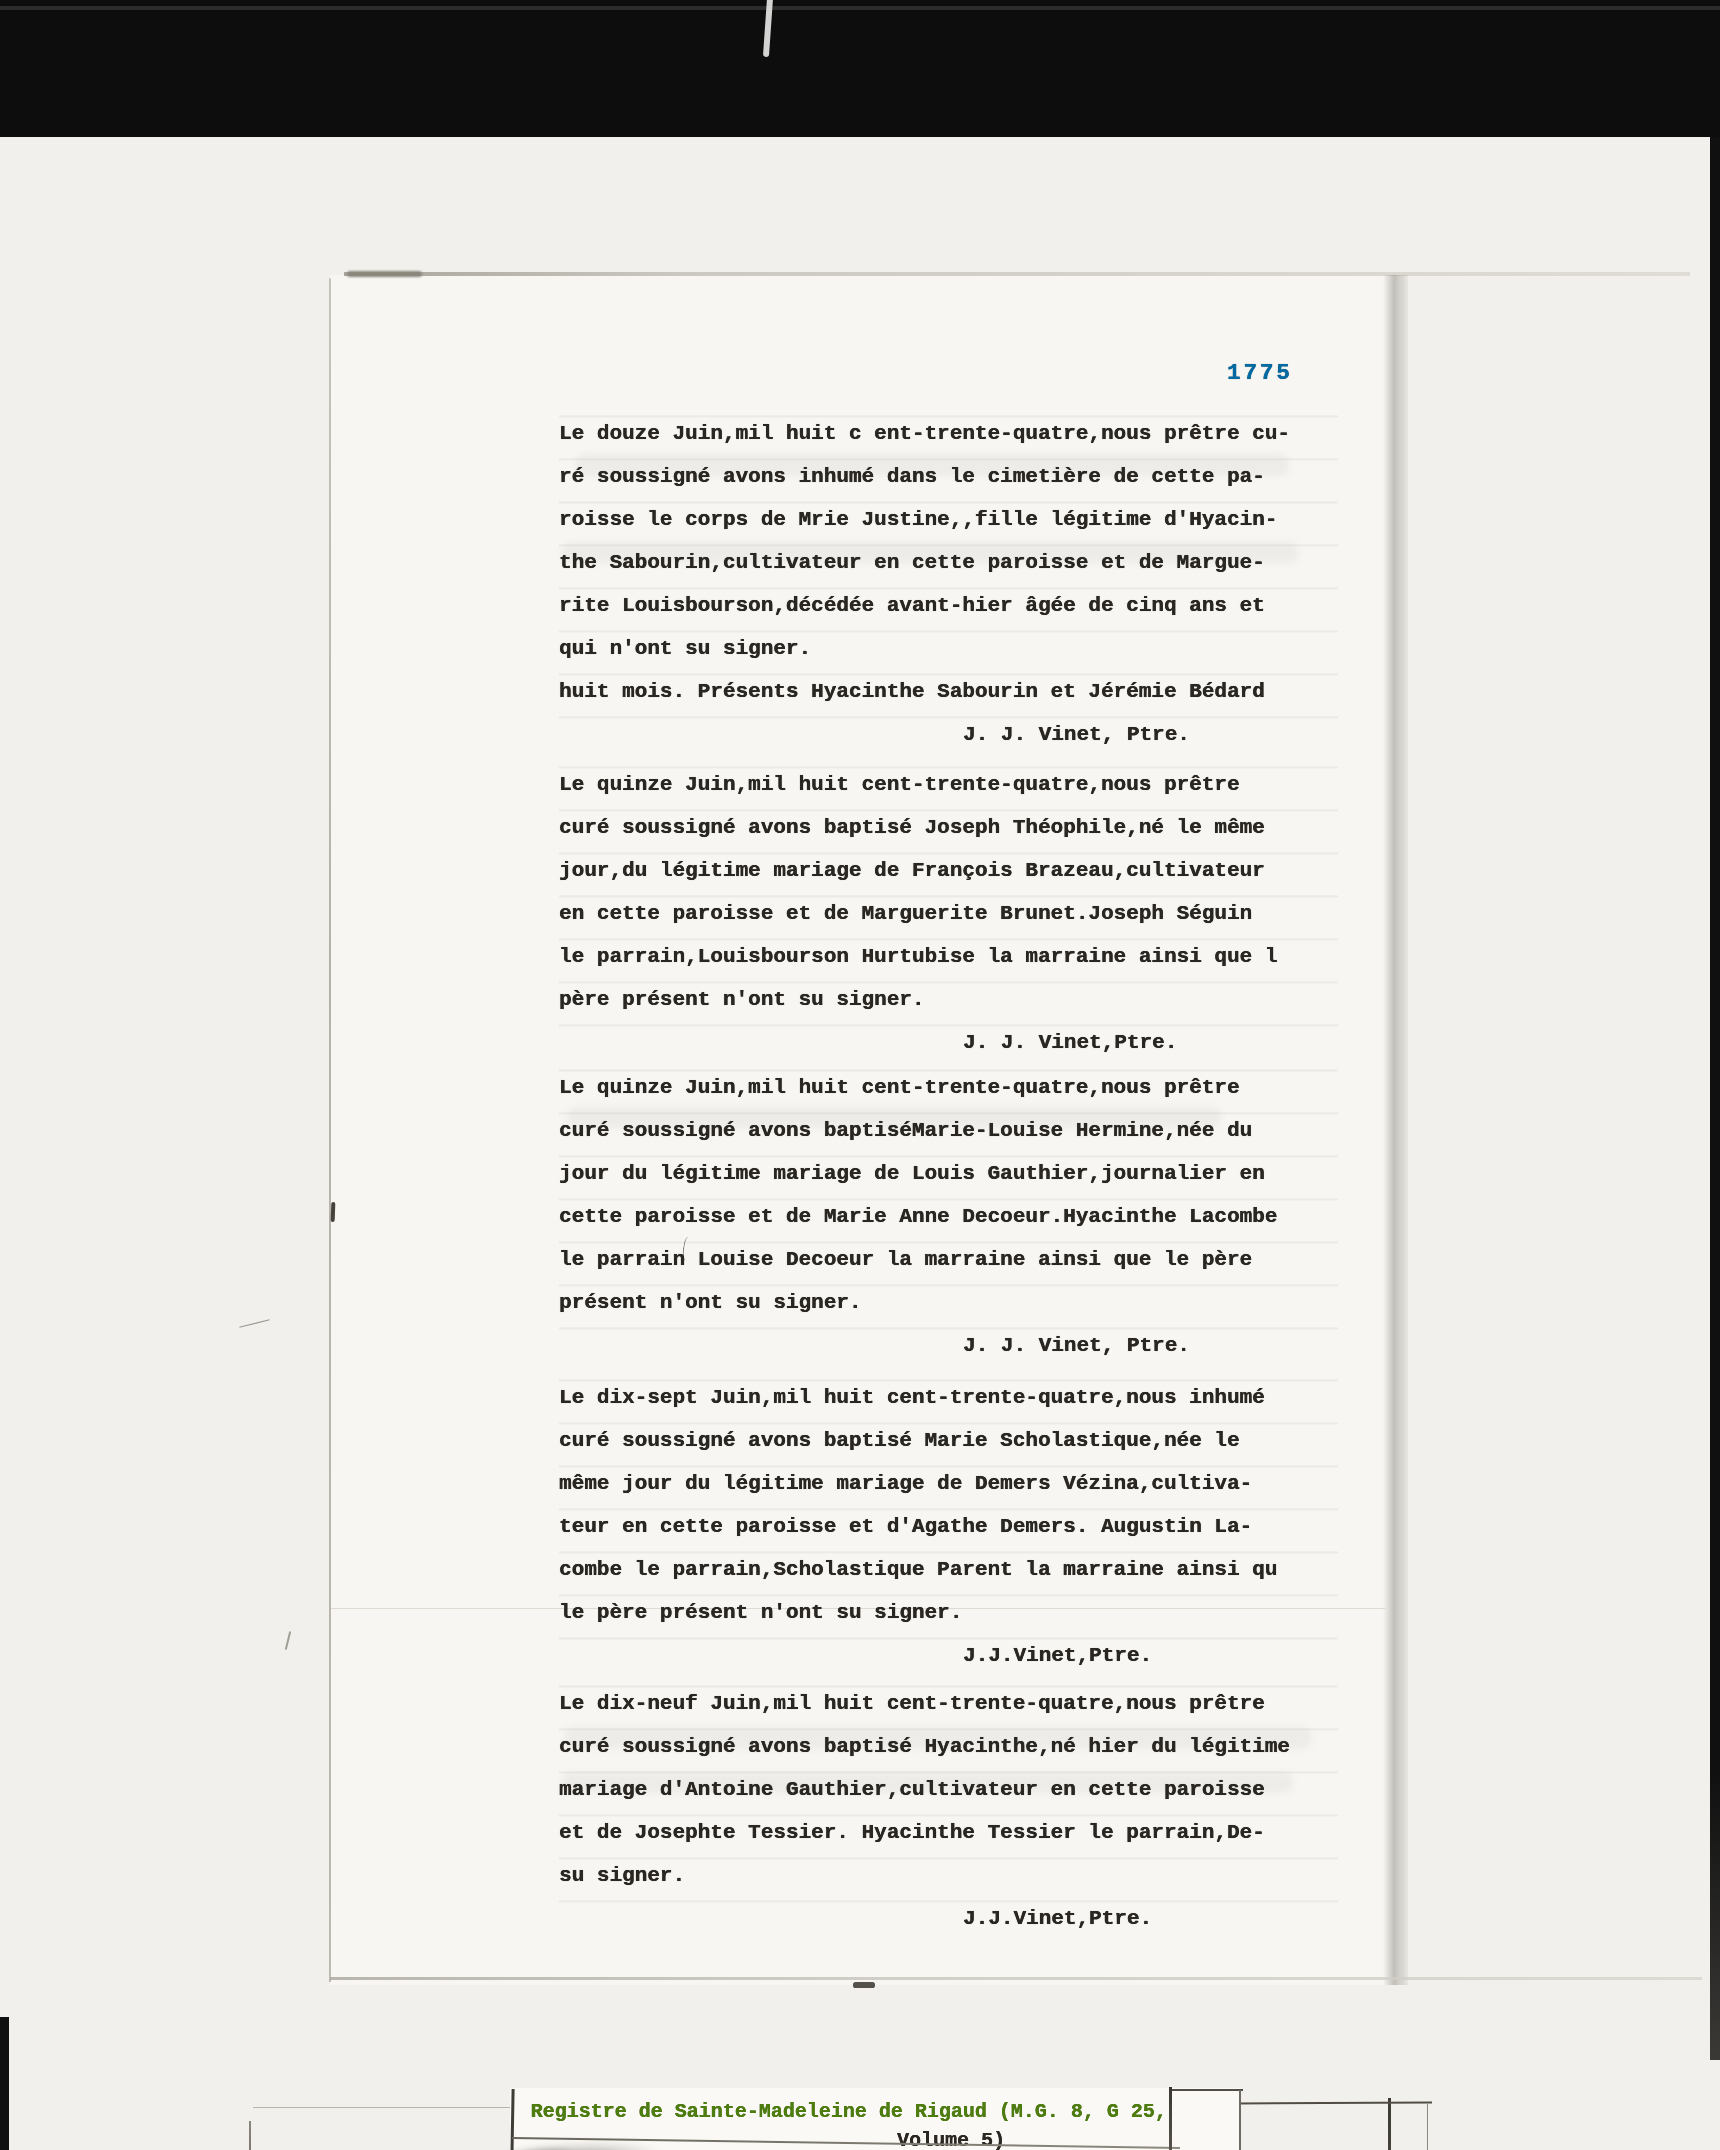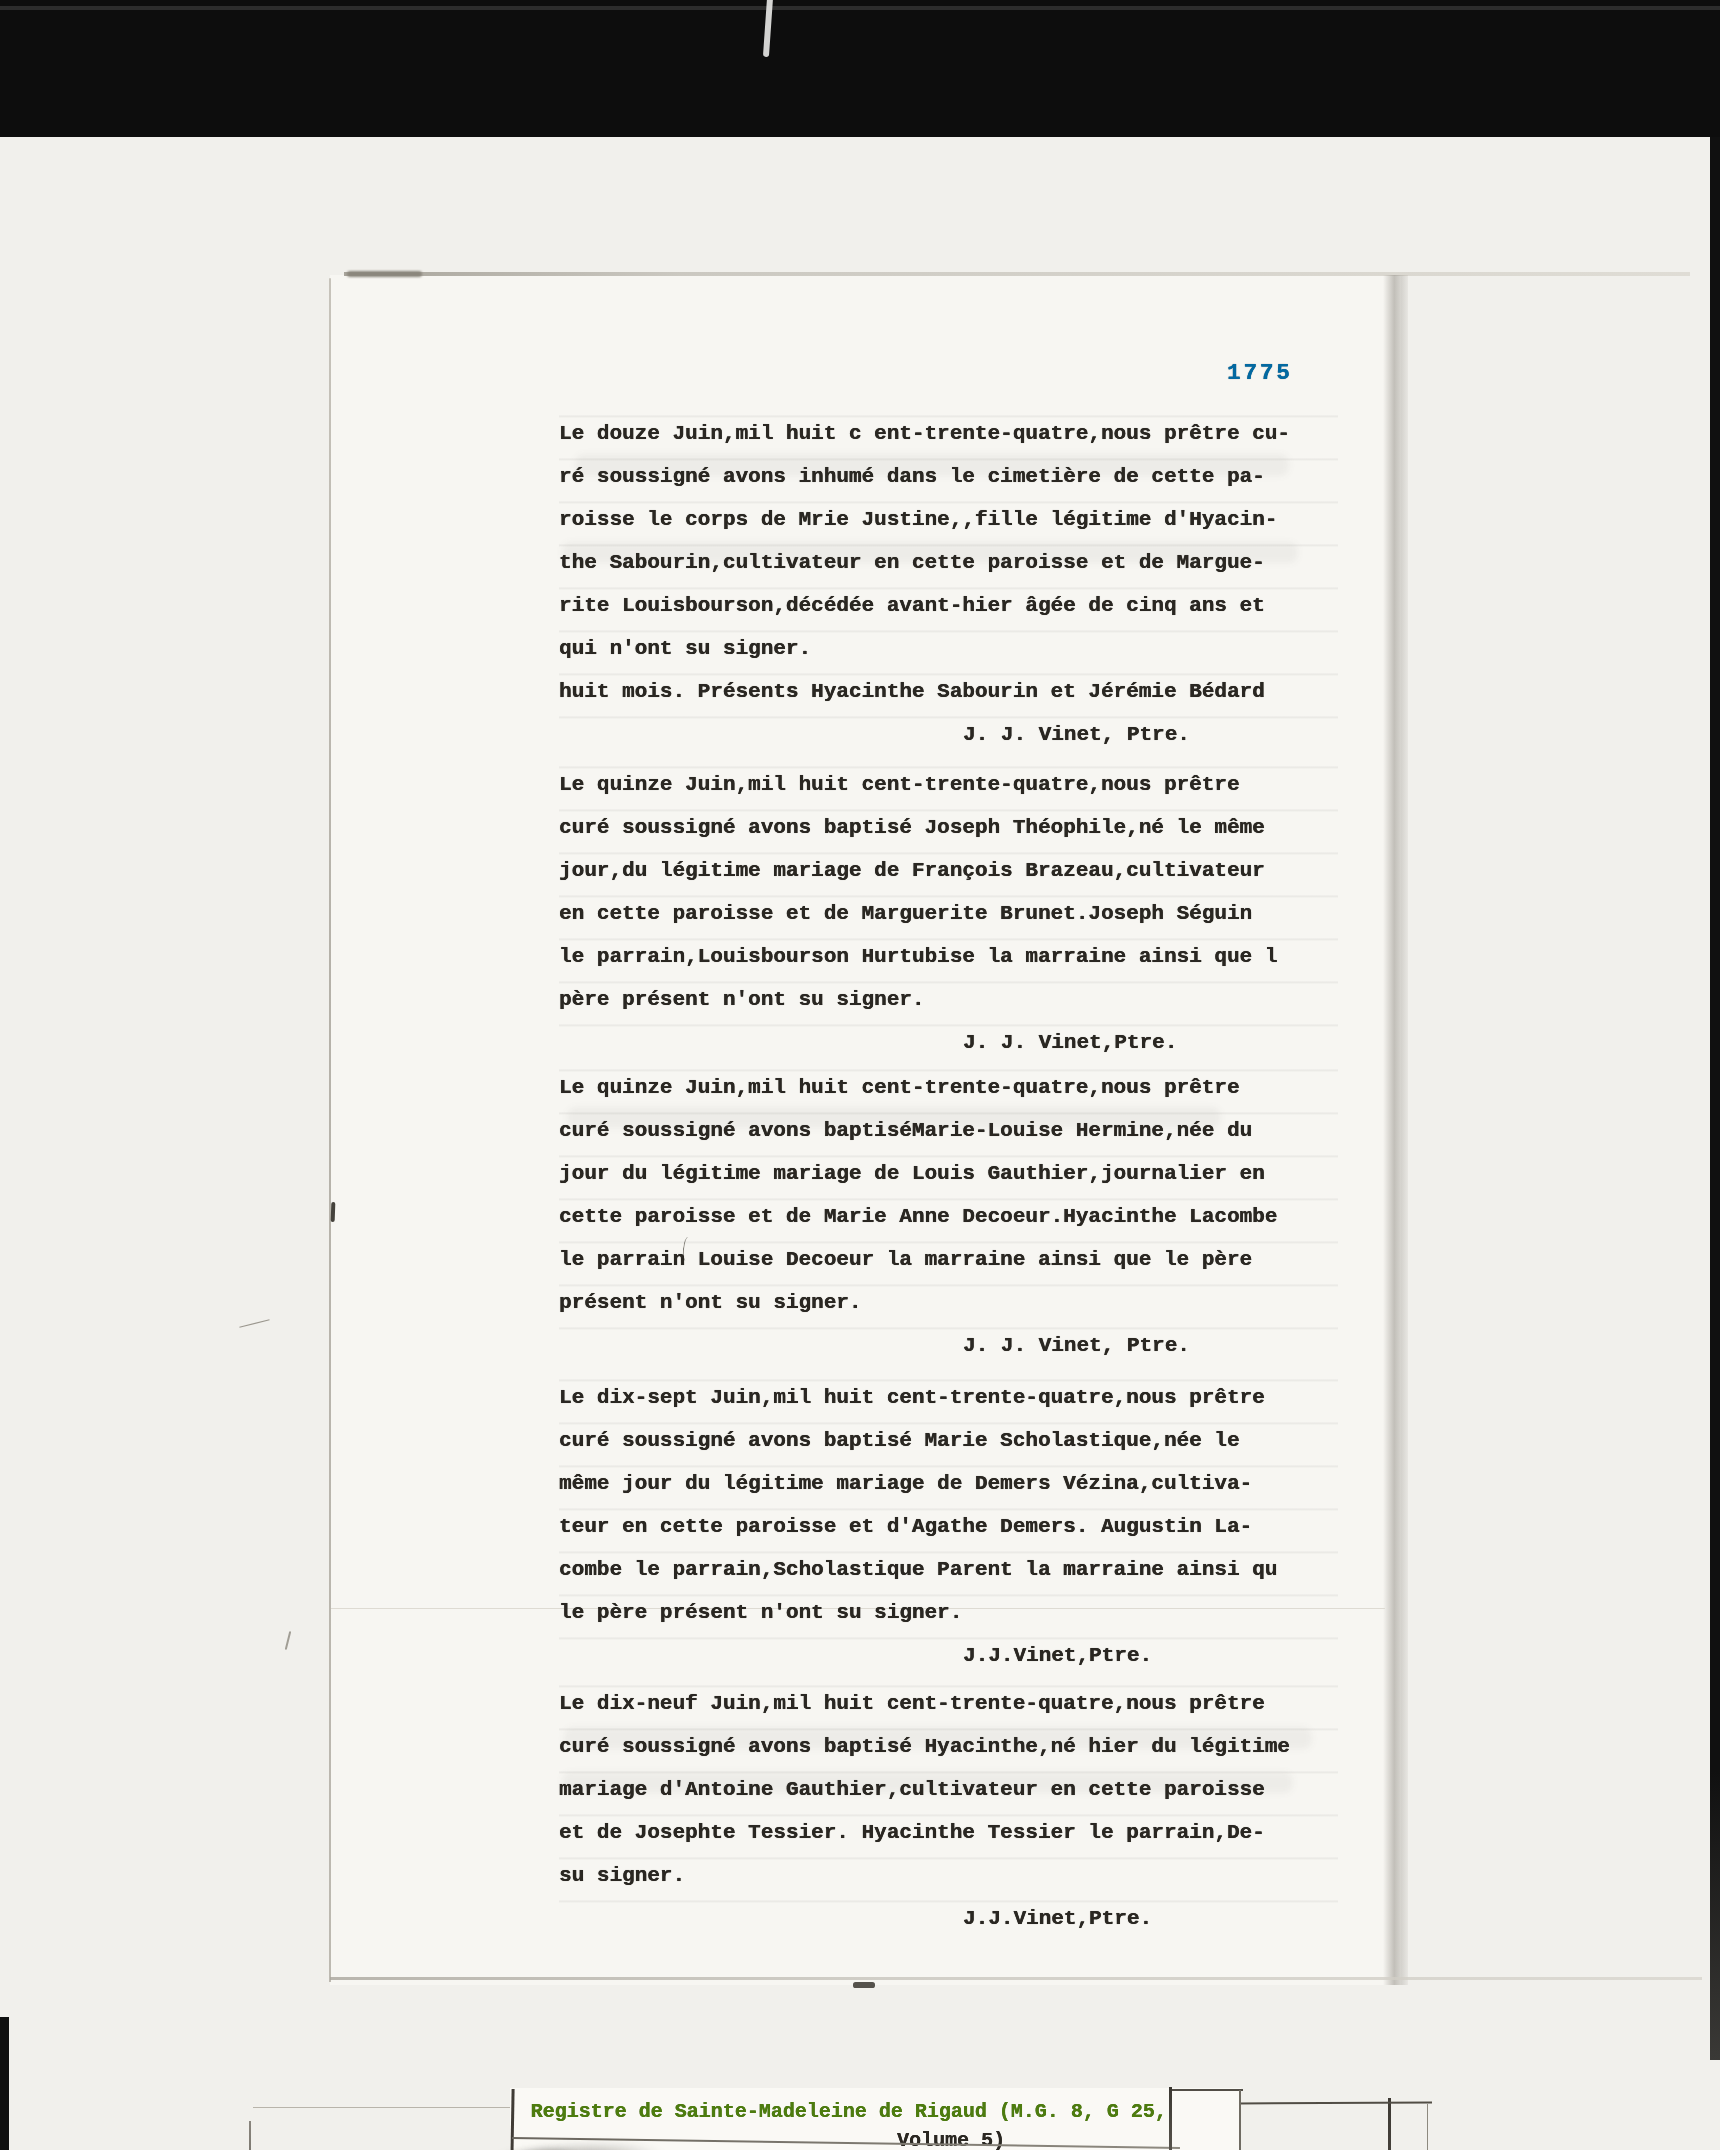--- a/index.html
+++ b/index.html
@@ -119,21 +119,21 @@
       <div class="line">Le quinze Juin,mil huit cent-trente-quatre,nous prêtre</div>
       <div class="line">curé soussigné avons baptiséMarie-Louise Hermine,née du</div>
       <div class="line">jour du légitime mariage de Louis Gauthier,journalier en</div>
       <div class="line">cette paroisse et de Marie Anne Decoeur.Hyacinthe Lacombe</div>
       <div class="line">le parrain Louise Decoeur la marraine ainsi que le père</div>
       <div class="line">présent n'ont su signer.</div>
       <div class="line sig">J. J. Vinet, Ptre.</div>
     </section>
 
     <section class="record r4">
-      <div class="line">Le dix-sept Juin,mil huit cent-trente-quatre,nous prêtre</div>
+      <div class="line">Le dix-sept Juin,mil huit cent-trente-quatre,nous inhumé</div>
       <div class="line">curé soussigné avons baptisé Marie Scholastique,née le</div>
       <div class="line">même jour du légitime mariage de Demers Vézina,cultiva-</div>
       <div class="line">teur en cette paroisse et d'Agathe Demers. Augustin La-</div>
       <div class="line">combe le parrain,Scholastique Parent la marraine ainsi qu</div>
       <div class="line">le père présent n'ont su signer.</div>
       <div class="line sig">J.J.Vinet,Ptre.</div>
     </section>
 
     <section class="record r5">
       <div class="line">Le dix-neuf Juin,mil huit cent-trente-quatre,nous prêtre</div>

